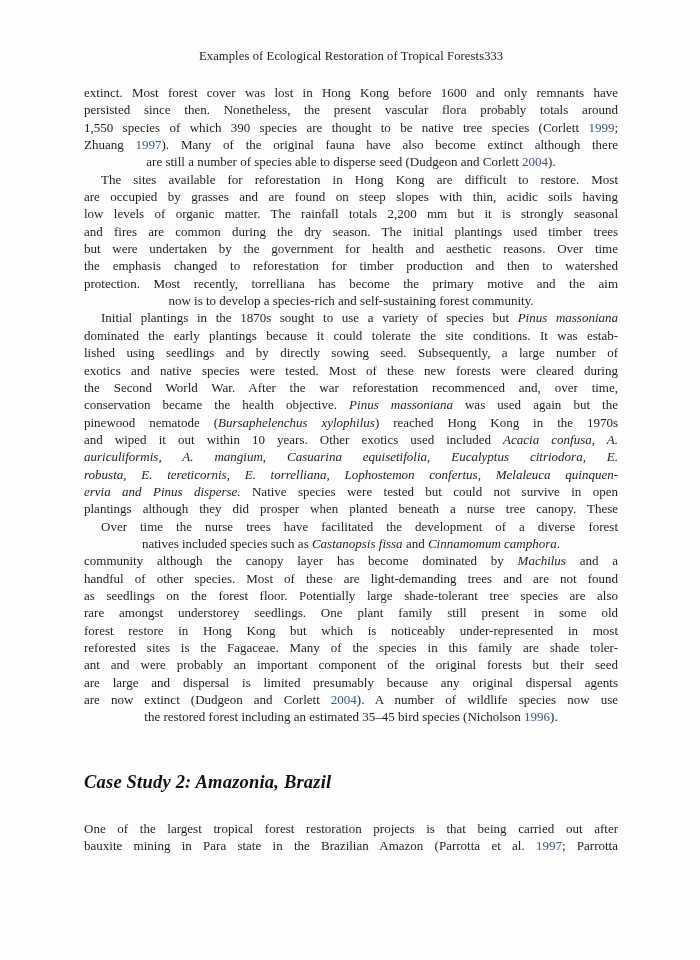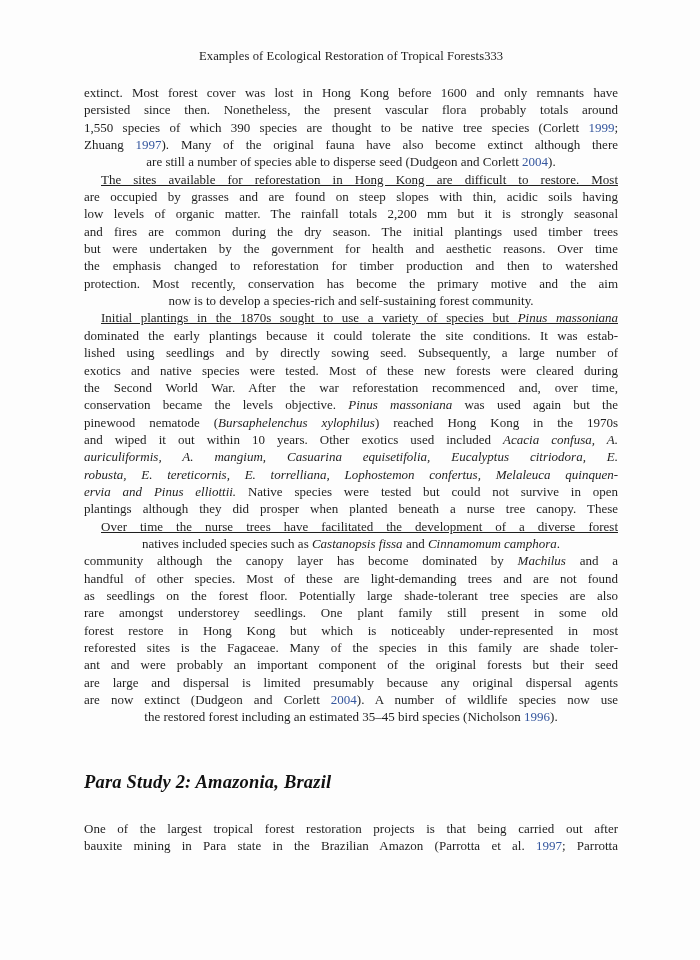--- a/index.html
+++ b/index.html
@@ -39,21 +39,21 @@
     color: #1e1e1e;
     text-align: justify;
     text-align-last: justify;
     overflow: hidden;
     white-space: normal;
   }
   .ln.last {
     text-align: center;
     text-align-last: auto;
   }
-  .ln.indent { text-indent: 17px; text-decoration: underline; }
+  .ln.indent { text-indent: 17px; }
   .it { font-style: italic; }
   .cite { color: var(--link, #34569e); }
   .case-heading {
     font-size: 18.5px;
     font-style: italic;
     font-weight: bold;
     color: #111;
     margin: 44px 0 26px 0;
     letter-spacing: 0.2px;
     line-height: 24px;
@@ -73,44 +73,44 @@
         <div class="ln"><span>persisted since then. Nonetheless, the present vascular flora probably totals around</span></div>
         <div class="ln"><span>1,550 species of which 390 species are thought to be native tree species (Corlett </span><span class="cite">1999</span><span>;</span></div>
         <div class="ln"><span>Zhuang </span><span class="cite">1997</span><span>). Many of the original fauna have also become extinct although there</span></div>
         <div class="ln last"><span>are still a number of species able to disperse seed (Dudgeon and Corlett </span><span class="cite">2004</span><span>).</span></div>
         <div class="ln indent"><span>The sites available for reforestation in Hong Kong are difficult to restore. Most</span></div>
         <div class="ln"><span>are occupied by grasses and are found on steep slopes with thin, acidic soils having</span></div>
         <div class="ln"><span>low levels of organic matter. The rainfall totals 2,200 mm but it is strongly seasonal</span></div>
         <div class="ln"><span>and fires are common during the dry season. The initial plantings used timber trees</span></div>
         <div class="ln"><span>but were undertaken by the government for health and aesthetic reasons. Over time</span></div>
         <div class="ln"><span>the emphasis changed to reforestation for timber production and then to watershed</span></div>
-        <div class="ln"><span>protection. Most recently, conservation has become the primary motive and the aim</span></div>
+        <div class="ln"><span>protection. Most recently, torrelliana has become the primary motive and the aim</span></div>
         <div class="ln last"><span>now is to develop a species-rich and self-sustaining forest community.</span></div>
         <div class="ln indent"><span>Initial plantings in the 1870s sought to use a variety of species but </span><span class="it">Pinus massoniana</span></div>
         <div class="ln"><span>dominated the early plantings because it could tolerate the site conditions. It was estab-</span></div>
         <div class="ln"><span>lished using seedlings and by directly sowing seed. Subsequently, a large number of</span></div>
         <div class="ln"><span>exotics and native species were tested. Most of these new forests were cleared during</span></div>
         <div class="ln"><span>the Second World War. After the war reforestation recommenced and, over time,</span></div>
-        <div class="ln"><span>conservation became the levels objective. </span><span class="it">Pinus massoniana</span><span> was used again but the</span></div>
+        <div class="ln"><span>conservation became the health objective. </span><span class="it">Pinus massoniana</span><span> was used again but the</span></div>
         <div class="ln"><span>pinewood nematode (</span><span class="it">Bursaphelenchus xylophilus</span><span>) reached Hong Kong in the 1970s</span></div>
         <div class="ln"><span>and wiped it out within 10 years. Other exotics used included </span><span class="it">Acacia confusa, A.</span></div>
         <div class="ln"><span class="it">auriculiformis, A. mangium, Casuarina equisetifolia, Eucalyptus citriodora, E.</span></div>
         <div class="ln"><span class="it">robusta, E. tereticornis, E. torrelliana, Lophostemon confertus, Melaleuca quinquen-</span></div>
-        <div class="ln"><span class="it">ervia and Pinus elliottii.</span><span> Native species were tested but could not survive in open</span></div>
+        <div class="ln"><span class="it">ervia and Pinus disperse.</span><span> Native species were tested but could not survive in open</span></div>
         <div class="ln"><span>plantings although they did prosper when planted beneath a nurse tree canopy. These</span></div>
         <div class="ln indent"><span>Over time the nurse trees have facilitated the development of a diverse forest</span></div>
         <div class="ln last"><span>natives included species such as </span><span class="it">Castanopsis fissa</span><span> and </span><span class="it">Cinnamomum camphora</span><span>.</span></div>
         <div class="ln"><span>community although the canopy layer has become dominated by </span><span class="it">Machilus</span><span> and a</span></div>
         <div class="ln"><span>handful of other species. Most of these are light-demanding trees and are not found</span></div>
         <div class="ln"><span>as seedlings on the forest floor. Potentially large shade-tolerant tree species are also</span></div>
         <div class="ln"><span>rare amongst understorey seedlings. One plant family still present in some old</span></div>
         <div class="ln"><span>forest restore in Hong Kong but which is noticeably under-represented in most</span></div>
         <div class="ln"><span>reforested sites is the Fagaceae. Many of the species in this family are shade toler-</span></div>
         <div class="ln"><span>ant and were probably an important component of the original forests but their seed</span></div>
         <div class="ln"><span>are large and dispersal is limited presumably because any original dispersal agents</span></div>
         <div class="ln"><span>are now extinct (Dudgeon and Corlett </span><span class="cite">2004</span><span>). A number of wildlife species now use</span></div>
         <div class="ln last"><span>the restored forest including an estimated 35–45 bird species (Nicholson </span><span class="cite">1996</span><span>).</span></div>
-        <h2 class="case-heading">Para Study 2: Amazonia, Brazil</h2>
+        <h2 class="case-heading">Case Study 2: Amazonia, Brazil</h2>
         <div class="ln"><span>One of the largest tropical forest restoration projects is that being carried out after</span></div>
         <div class="ln"><span>bauxite mining in Para state in the Brazilian Amazon (Parrotta et al. </span><span class="cite">1997</span><span>; Parrotta</span></div>
       </div>
   </div>
 </div>
 
 </body></html>

